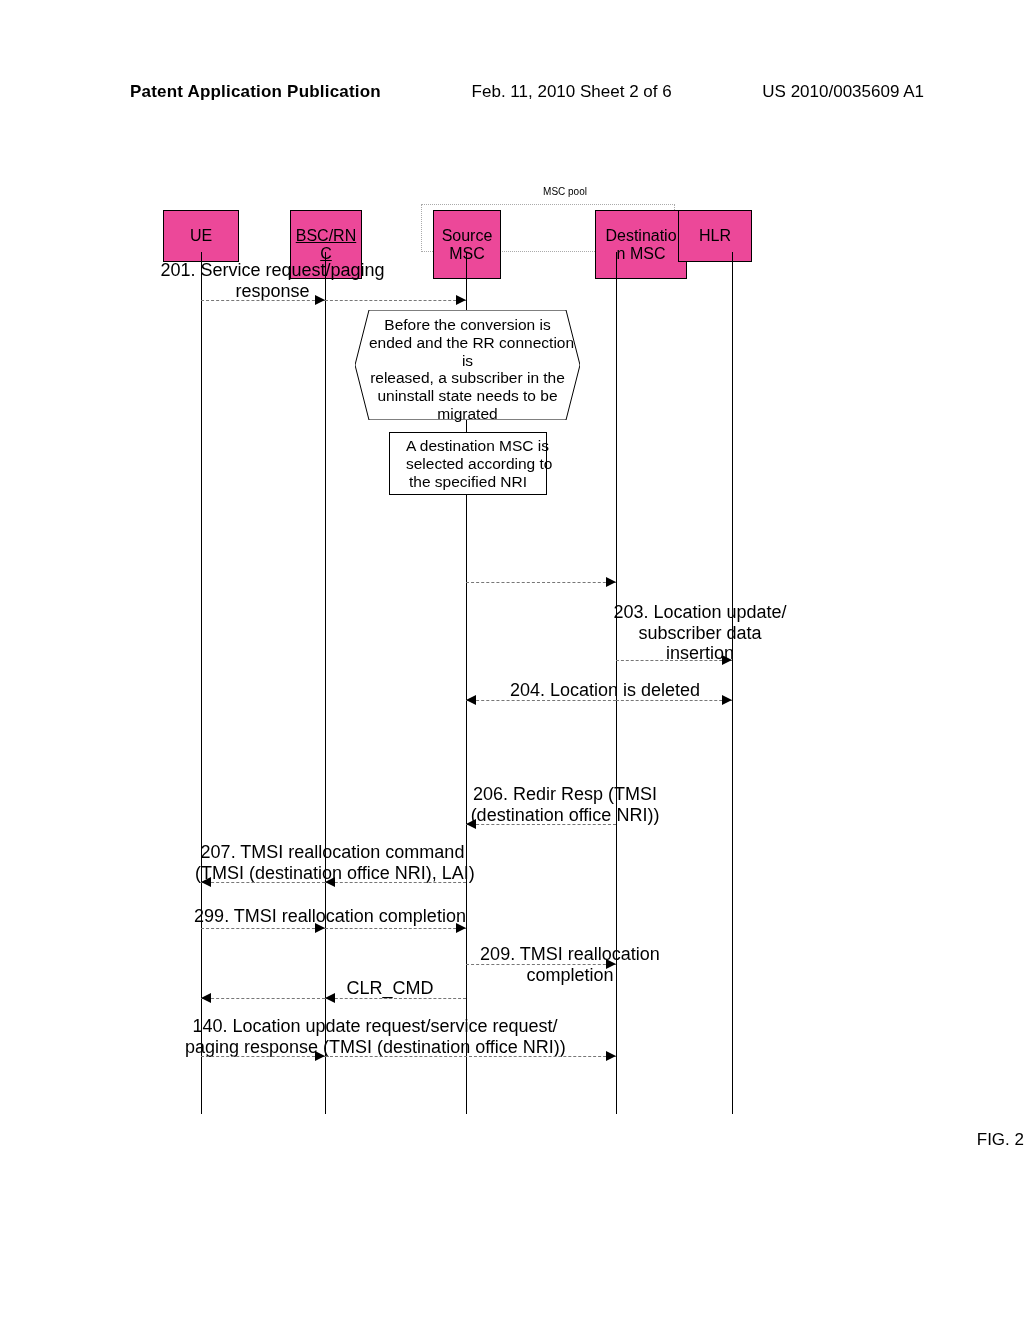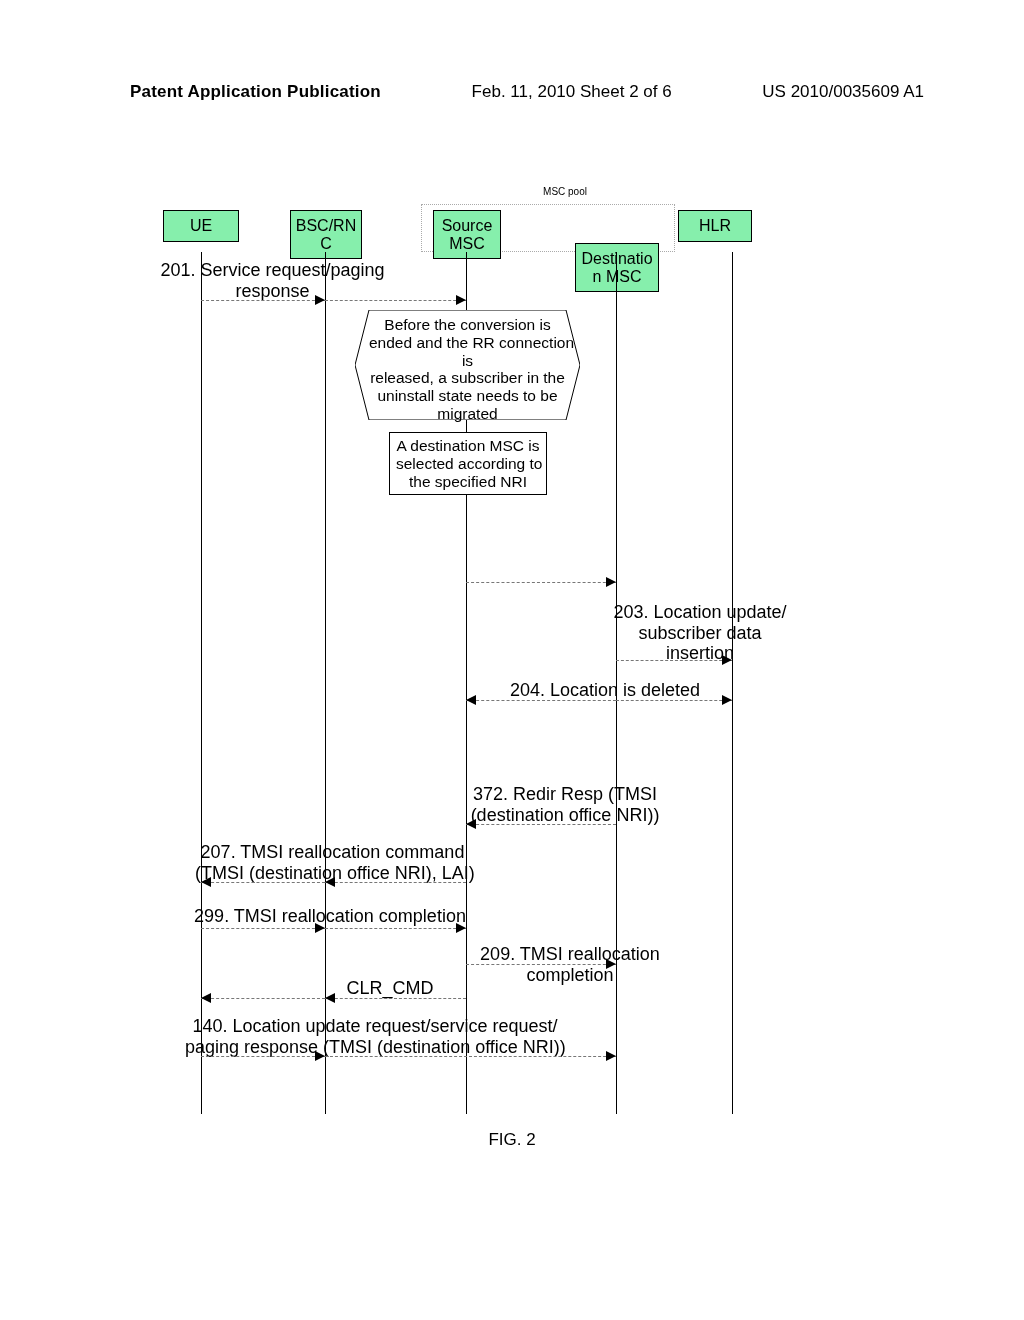--- a/index.html
+++ b/index.html
@@ -32,23 +32,23 @@
     width: 760px;
     height: 940px;
   }
 
   .participant {
     position: absolute;
     top: 28px;
     border: 1px solid #000;
     text-align: center;
     font-size: 16px;
-    padding: 6px 0;
+    padding: 16px 0;
     line-height: 1.1;
-    background: #86efac;
+    background: #ec4899;
   }
   .lifeline {
     position: absolute;
     width: 0;
     border-left: 1px solid #000;
   }
 
   .pool-label {
     position: absolute;
     text-align: center;
@@ -84,21 +84,21 @@
     border-bottom: 5px solid transparent;
   }
   .arrow-head.right { border-left: 10px solid #000; }
   .arrow-head.left  { border-right: 10px solid #000; }
 
   .note-box {
     position: absolute;
     border: 1px solid #000;
     font-size: 15.5px;
     text-align: center;
-    padding: 4px 6px;
+    padding: 4px 16px;
     line-height: 1.15;
     background: #fff;
   }
 
   .hex-note {
     position: absolute;
     font-size: 15.5px;
     text-align: center;
     line-height: 1.15;
   }
@@ -109,44 +109,44 @@
   }
   .hex-note .txt {
     position: relative;
     padding: 6px 14px;
   }
 
   .fig-caption {
     position: absolute;
     top: 1130px;
     width: 100%;
-    text-align: center;
+    text-align: right;
     font-size: 17px;
   }
 </style>
 </head>
 <body>
 
 <div class="page-header">
   <span class="left">Patent Application Publication</span>
   <span class="center">Feb. 11, 2010  Sheet 2 of 6</span>
   <span class="right">US 2010/0035609 A1</span>
 </div>
 
 <div class="diagram">
 
   <div class="pool-label" style="left:360px; top:4px; width:120px;">MSC pool</div>
   <div class="pool-box" style="left:276px; top:22px; width:254px; height:48px;"></div>
 
   <div class="participant" style="left:18px;  width:76px;">UE</div>
-  <div class="participant" style="left:145px; width:72px; white-space:pre;">BSC/RN
+  <div class="participant" style="left:145px; width:72px; white-space:pre;text-decoration:underline;">BSC/RN
 C</div>
   <div class="participant" style="left:288px; width:68px; white-space:pre;">Source
 MSC</div>
-  <div class="participant" style="left:430px; width:84px; white-space:pre;margin-top:33px;">Destinatio
+  <div class="participant" style="left:450px; width:92px; white-space:pre;">Destinatio
 n MSC</div>
   <div class="participant" style="left:533px; width:74px;">HLR</div>
 
   <div class="lifeline" style="left:56px;  top:70px; height:862px;"></div>
   <div class="lifeline" style="left:180px; top:70px; height:862px;"></div>
   <div class="lifeline" style="left:321px; top:70px; height:862px;"></div>
   <div class="lifeline" style="left:471px; top:70px; height:862px;"></div>
   <div class="lifeline" style="left:587px; top:70px; height:862px;"></div>
 
   <div class="msg-label" style="left:-20px; top:78px; width:295px; white-space:pre;">201. Service request/paging
@@ -181,21 +181,21 @@
   <div class="arrow-line dashed" style="left:471px; top:478px; width:116px;"></div>
   <div class="arrow-head right" style="left:577px; top:473px;"></div>
 
   <div class="msg-label" style="left:330px; top:498px; width:260px;">204. Location is deleted</div>
   <div class="arrow-line dashed" style="left:321px; top:518px; width:150px;"></div>
   <div class="arrow-head left" style="left:321px; top:513px;"></div>
   <div class="arrow-line dashed" style="left:471px; top:518px; width:116px;"></div>
   <div class="arrow-head right" style="left:577px; top:513px;"></div>
 
 
-  <div class="msg-label" style="left:325px; top:602px; width:190px; white-space:pre;">372. Redir Resp (TMSI
+  <div class="msg-label" style="left:325px; top:602px; width:190px; white-space:pre;">206. Redir Resp (TMSI
 (destination office NRI))</div>
   <div class="arrow-line dashed" style="left:321px; top:642px; width:150px;"></div>
   <div class="arrow-head left" style="left:321px; top:637px;"></div>
 
   <div class="msg-label" style="left:50px; top:660px; width:275px; white-space:pre;">207. TMSI reallocation command
 (TMSI (destination office NRI), LAI)</div>
   <div class="arrow-line dashed" style="left:180px; top:700px; width:141px;"></div>
   <div class="arrow-head left" style="left:180px; top:695px;"></div>
   <div class="arrow-line dashed" style="left:56px; top:700px; width:124px;"></div>
   <div class="arrow-head left" style="left:56px; top:695px;"></div>

